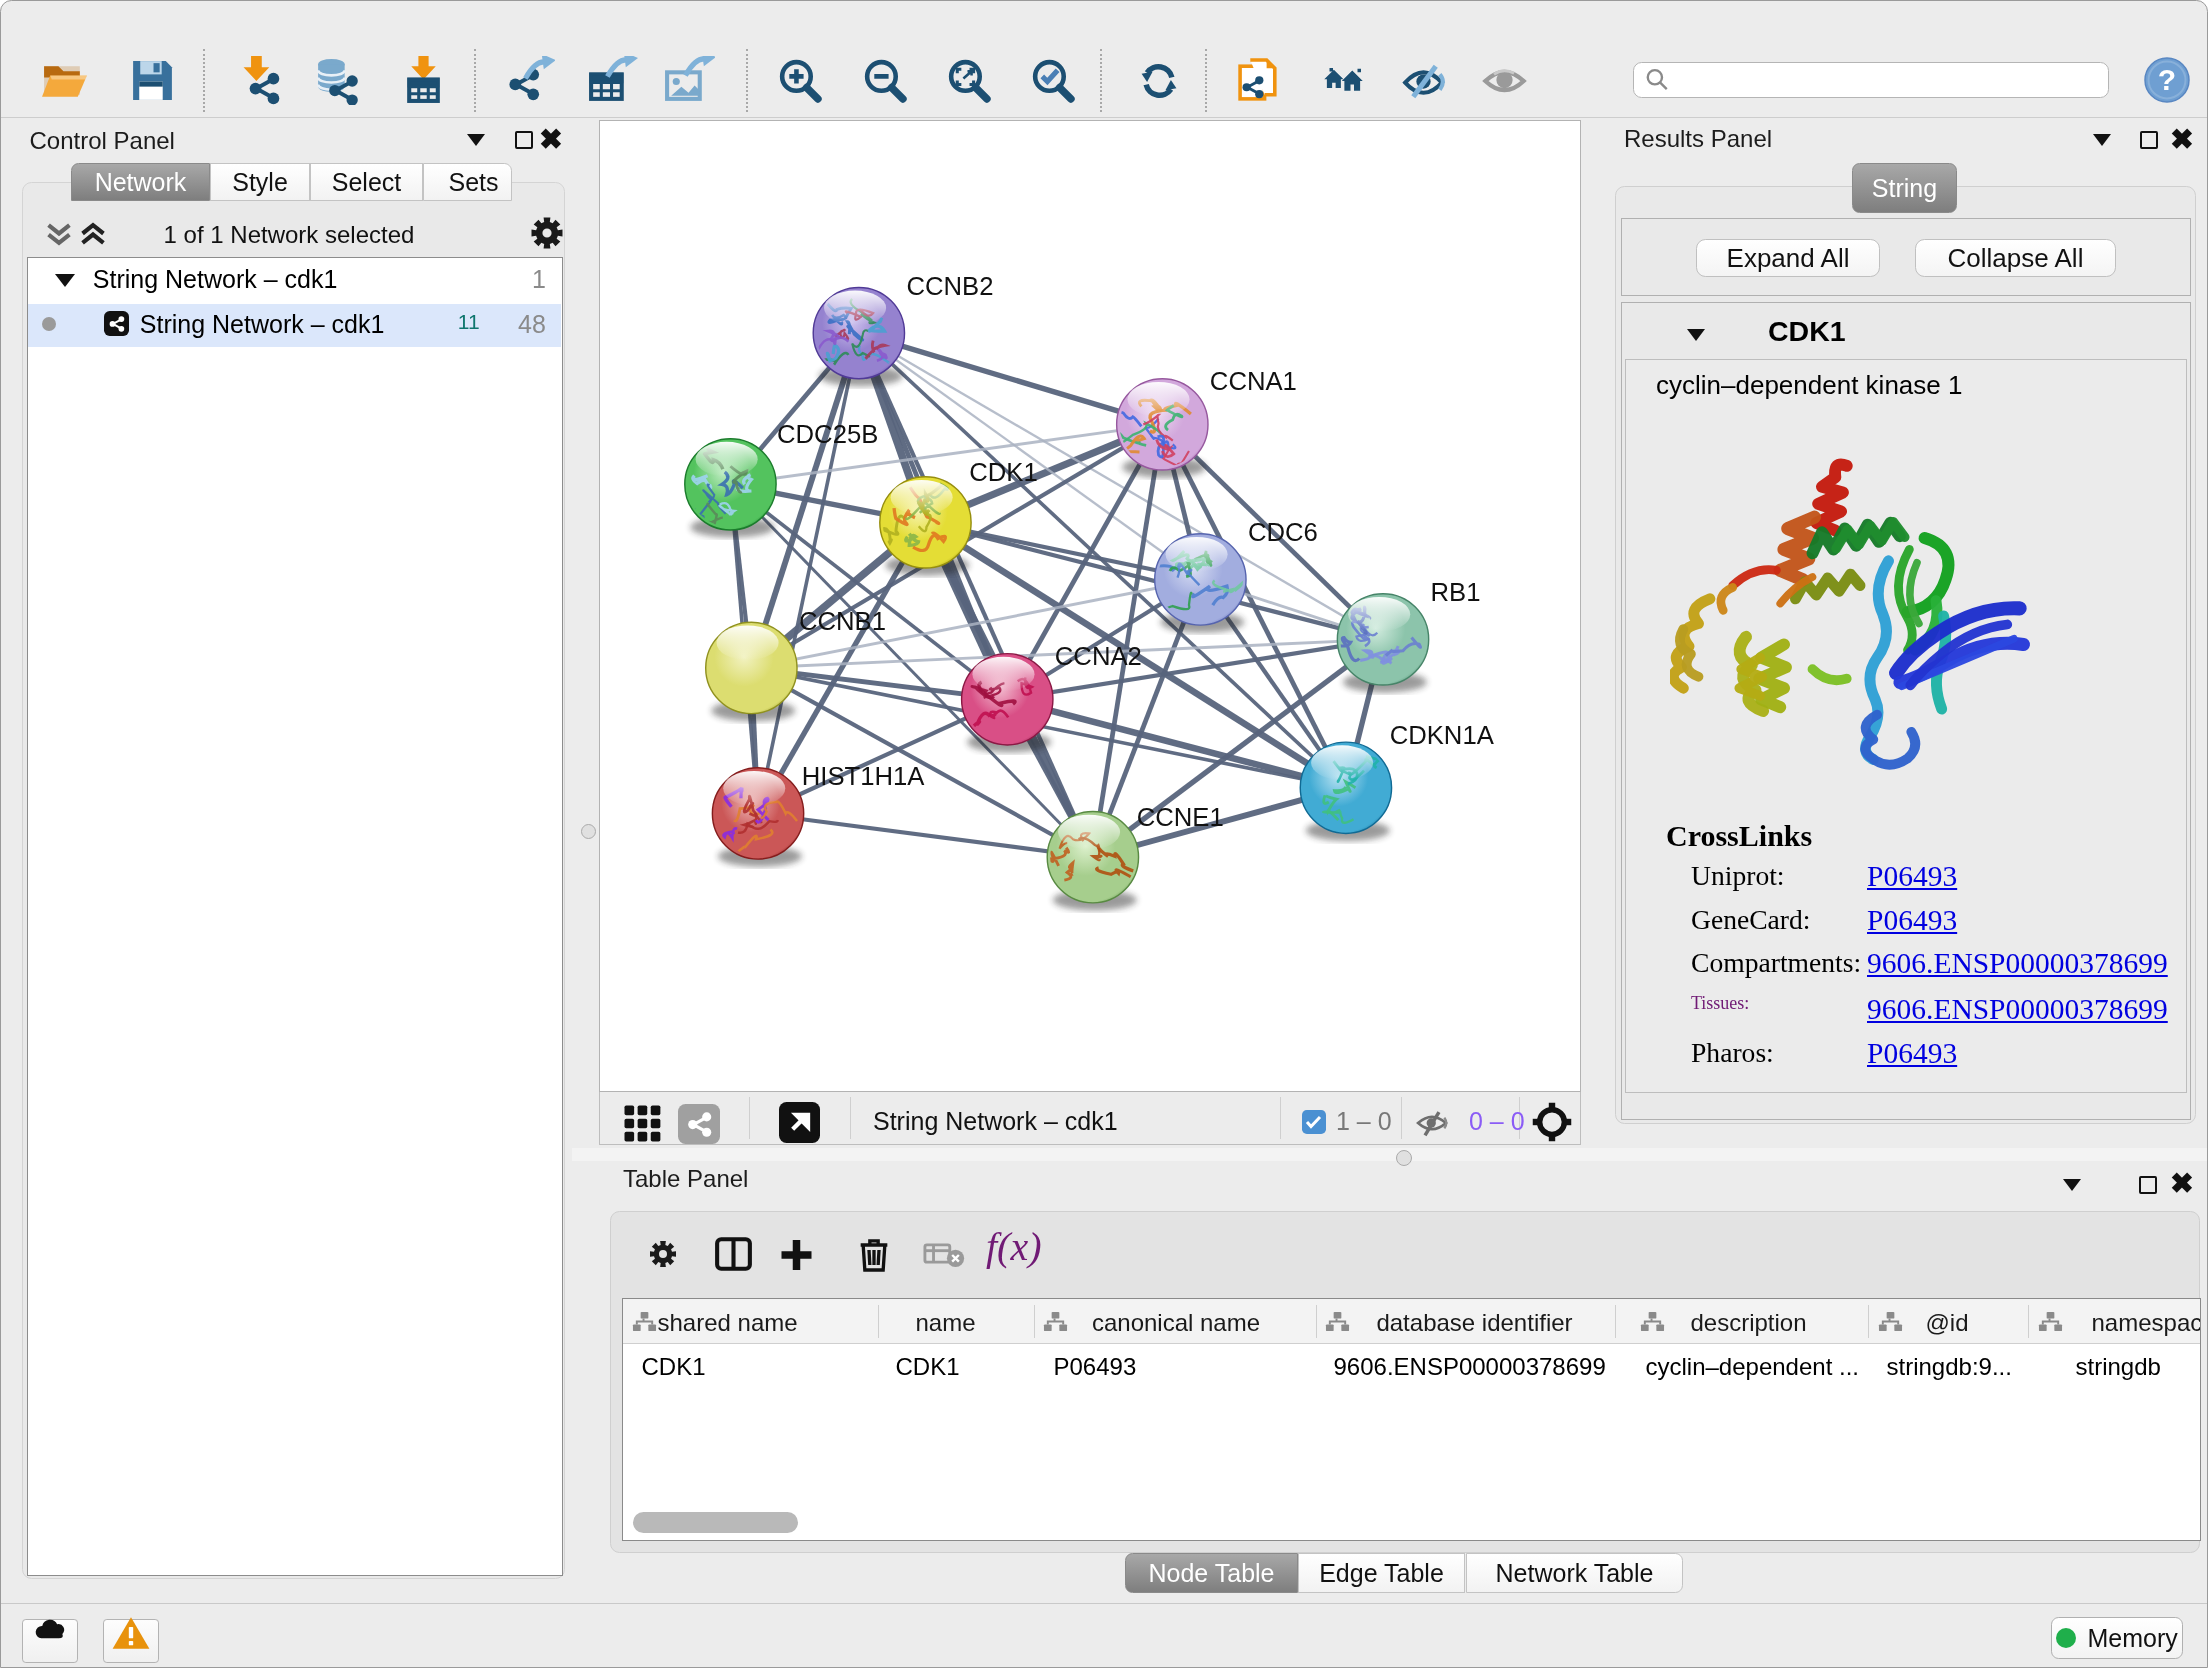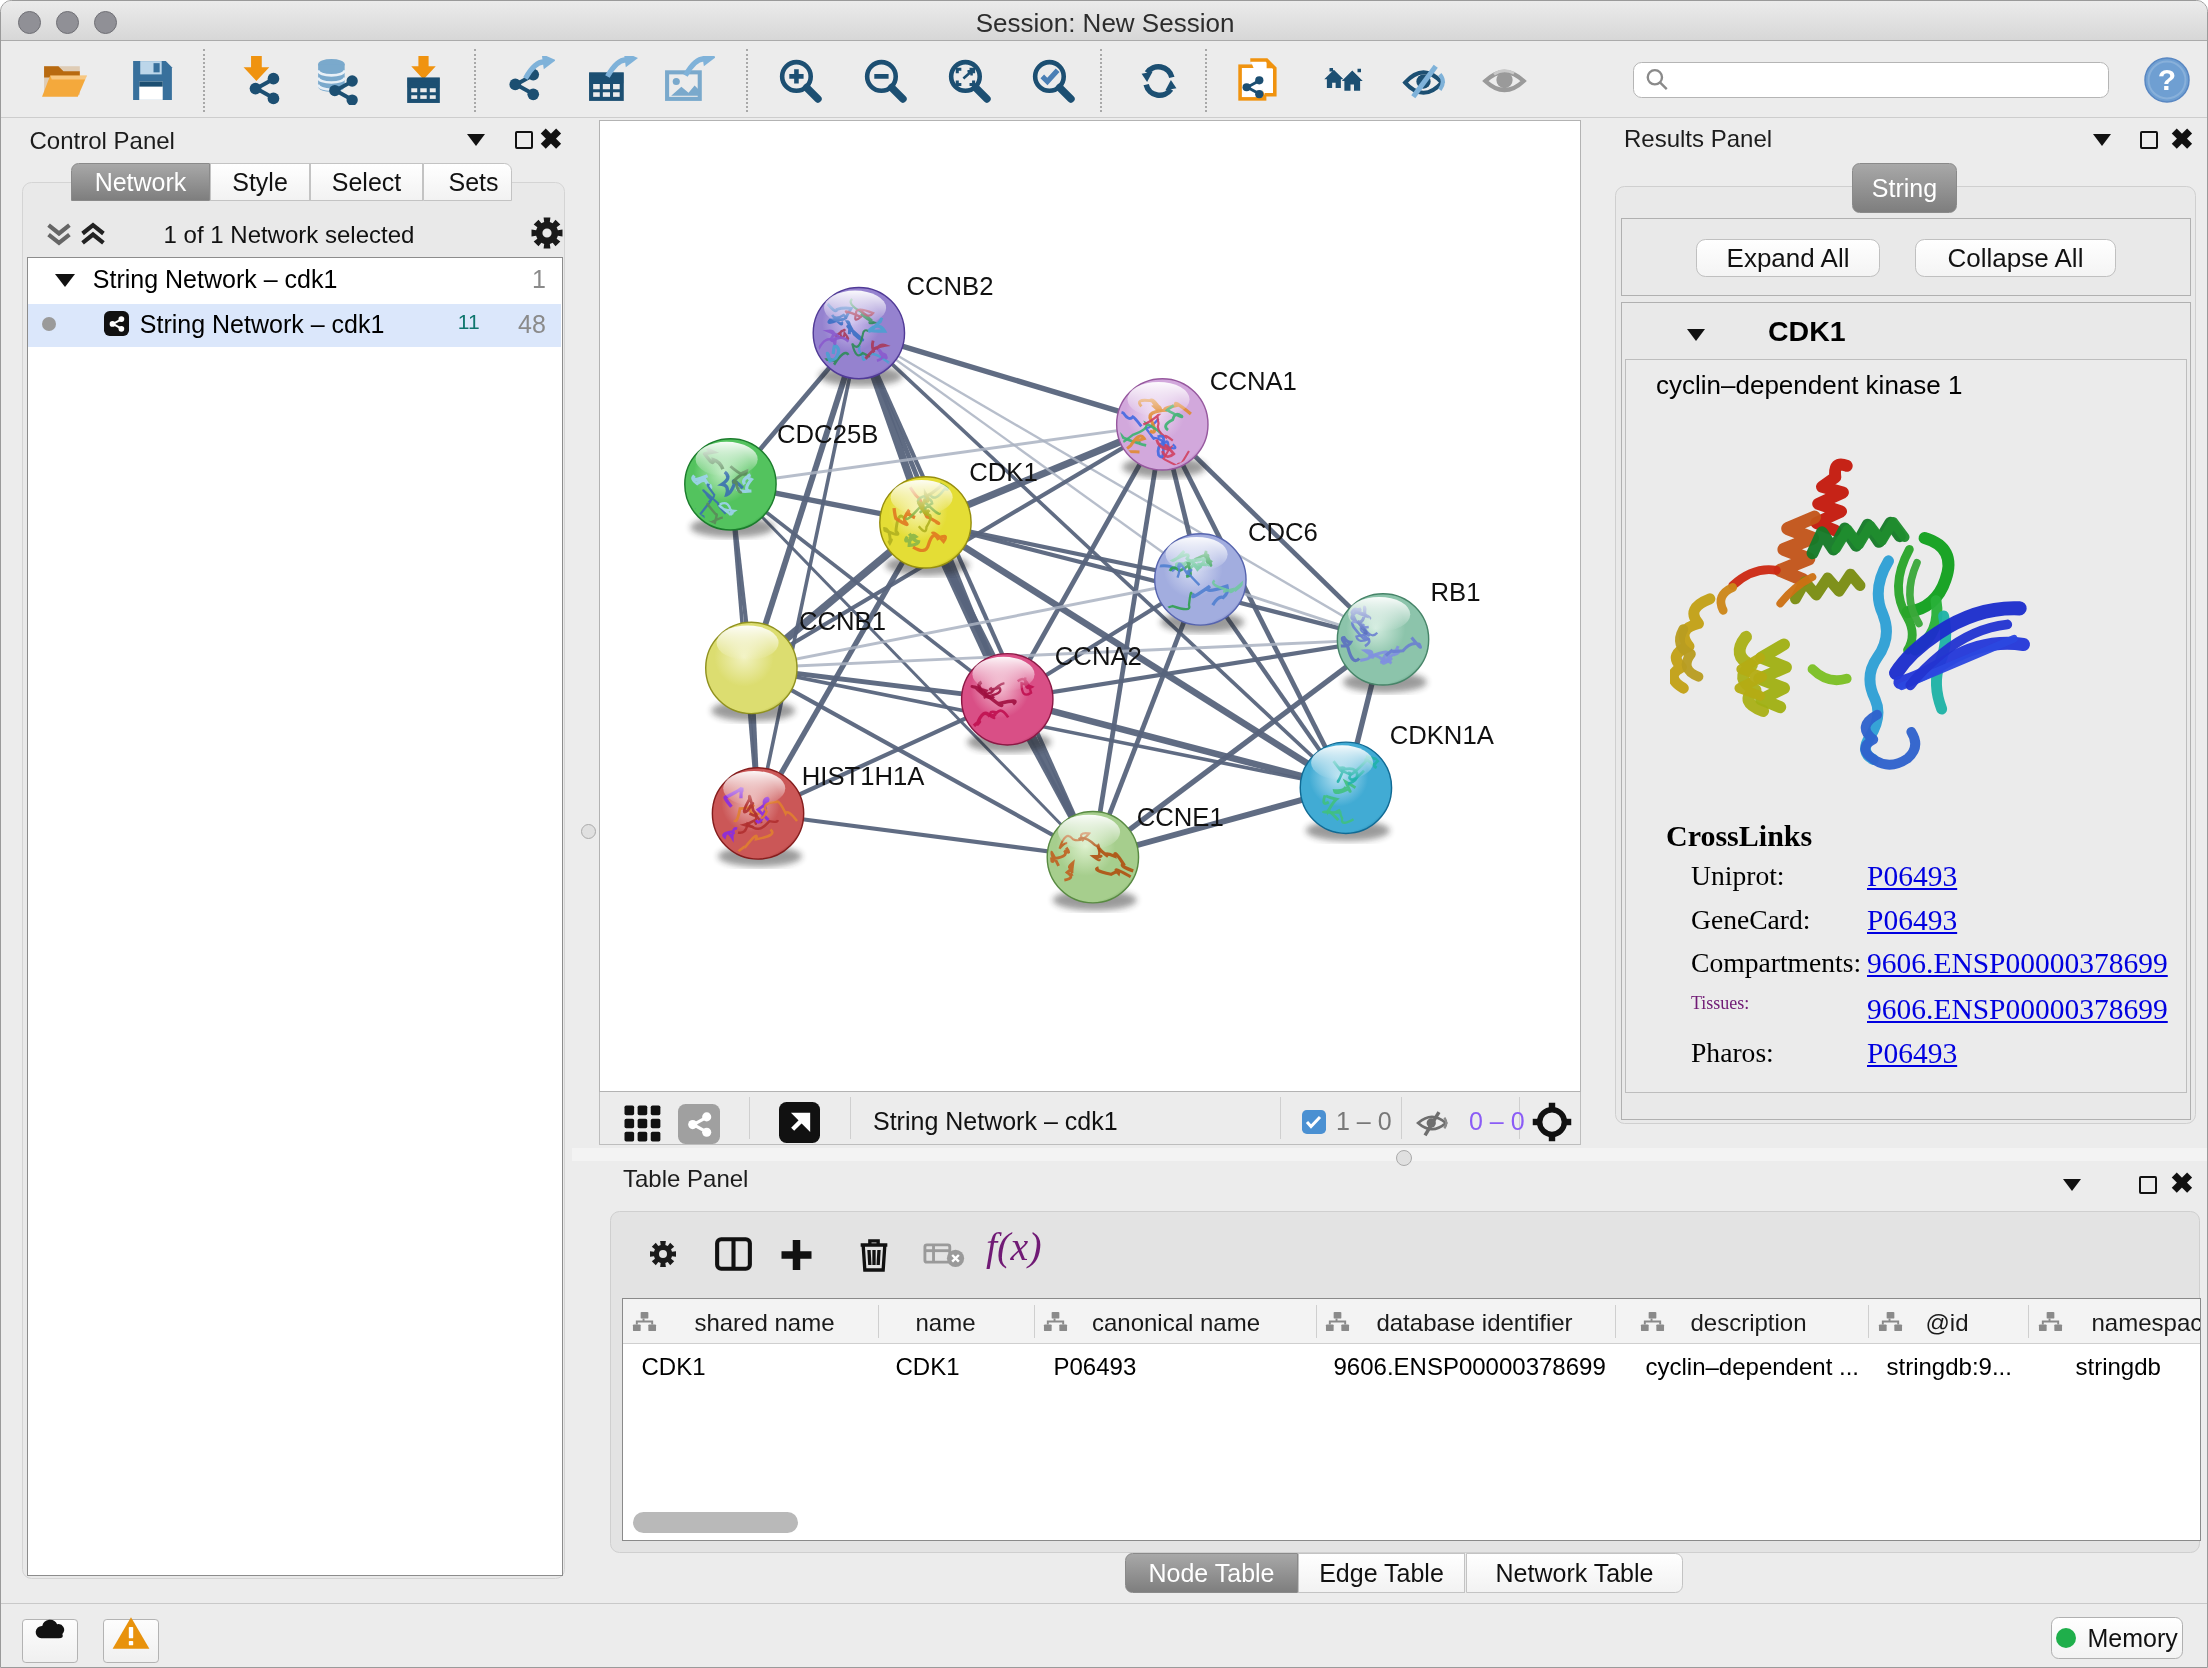--- a/index.html
+++ b/index.html
@@ -34,26 +34,20 @@
 .htxt{position:absolute;top:9.5px;font-size:24px;color:#1a1a1a;}
 .rtxt{position:absolute;top:54px;font-size:24px;color:#000;}
 #hthumb{position:absolute;left:10.5px;bottom:6.7px;width:165px;height:21px;background:#b9b9b9;border-radius:10.5px;}
 #bottombar{position:absolute;left:0;top:1602px;width:2208px;height:67px;background:#ececec;border-top:1px solid #c9c9c9;}
 .statbtn{position:absolute;top:15px;width:56px;height:44px;background:linear-gradient(#fdfdfd,#f0f0f0);border:1.4px solid #b3b3b3;border-radius:3.8px;display:flex;align-items:center;justify-content:center;}
 #memorybtn{position:absolute;left:2050px;top:13.3px;width:132px;height:42px;background:linear-gradient(#ffffff,#f3f3f3);border:1.4px solid #b0b0b0;border-radius:7.6px;display:flex;align-items:center;justify-content:center;font-size:25px;color:#111;}
 a.xl{color:#0000e0;text-decoration:underline;}
 </style></head>
 <body>
 <div id="win">
-    <div id="titlebar">
-      <div class="tl" style="left:17px"></div>
-      <div class="tl" style="left:55px"></div>
-      <div class="tl" style="left:93px"></div>
-      <div id="title">Session: New Session</div>
-    </div>
     <div id="toolbar">
       <div class="tsep" style="left:202px"></div>
       <div class="tsep" style="left:473px"></div>
       <div class="tsep" style="left:745px"></div>
       <div class="tsep" style="left:1099px"></div>
       <div class="tsep" style="left:1204px"></div>
     </div>
     <svg class="abs" style="left:39px;top:55px" width="49" height="49" viewBox="0 0 48 48">
       <path fill="#b96a10" d="M4 10 h14 l5 5 h16 v6 H4 z"></path>
       <path fill="#b96a10" d="M4 10 h35 v28 H4 z" opacity="0.25"></path>
@@ -777,21 +771,21 @@
           <div class="colsep" style="left:1245px"></div>
           <div class="colsep" style="left:1405px"></div>
           <svg class="hicon" style="left:9.5px" width="25" height="23" viewBox="0 0 26 22">
             <g fill="#8a8a8a">
               <rect x="9" y="1" width="8" height="7" rx="1"></rect>
               <rect x="1" y="14" width="8" height="7" rx="1"></rect>
               <rect x="17" y="14" width="8" height="7" rx="1"></rect>
               <path d="M12 8 v4 M5 14 v-3 h16 v3 M12 11 v1" stroke="#8a8a8a" stroke-width="2" fill="none"></path>
             </g>
           </svg>
-          <div class="htxt" style="left:20px;width:192px;text-align:right">shared name</div>
+          <div class="htxt" style="left:35px;width:192px;text-align:left">shared name</div>
           <div class="htxt" style="left:245px;width:156px;text-align:center">name</div>
           <svg class="hicon" style="left:420px" width="25" height="23" viewBox="0 0 26 22">
             <g fill="#8a8a8a">
               <rect x="9" y="1" width="8" height="7" rx="1"></rect>
               <rect x="1" y="14" width="8" height="7" rx="1"></rect>
               <rect x="17" y="14" width="8" height="7" rx="1"></rect>
               <path d="M12 8 v4 M5 14 v-3 h16 v3 M12 11 v1" stroke="#8a8a8a" stroke-width="2" fill="none"></path>
             </g>
           </svg>
           <div class="htxt" style="left:434px;width:239px;text-align:center">canonical name</div>

